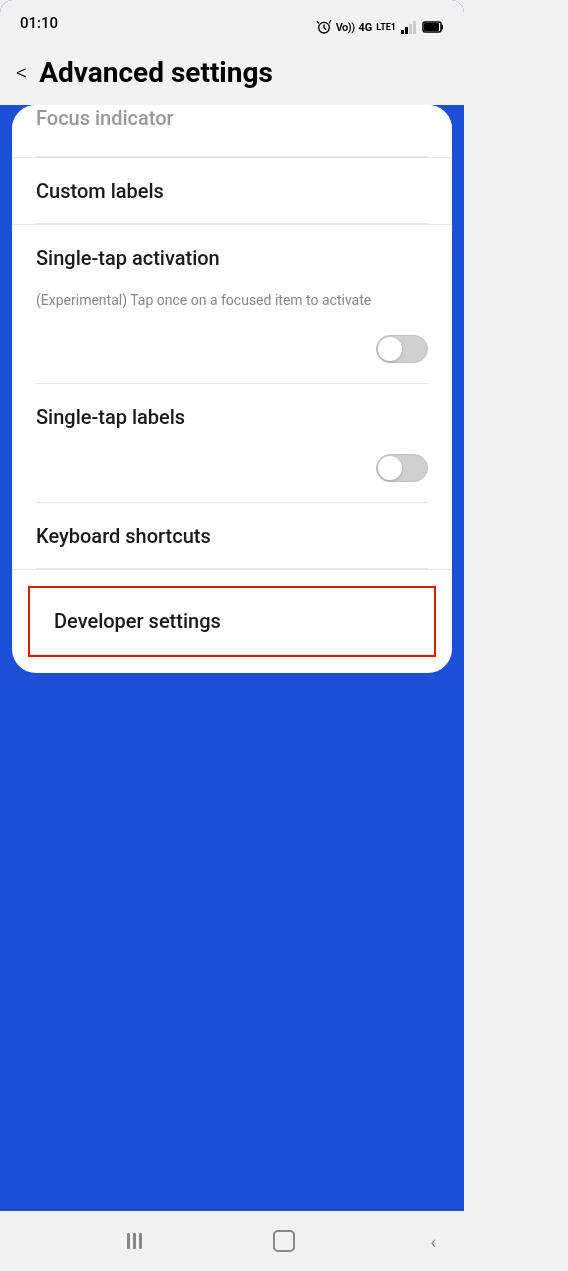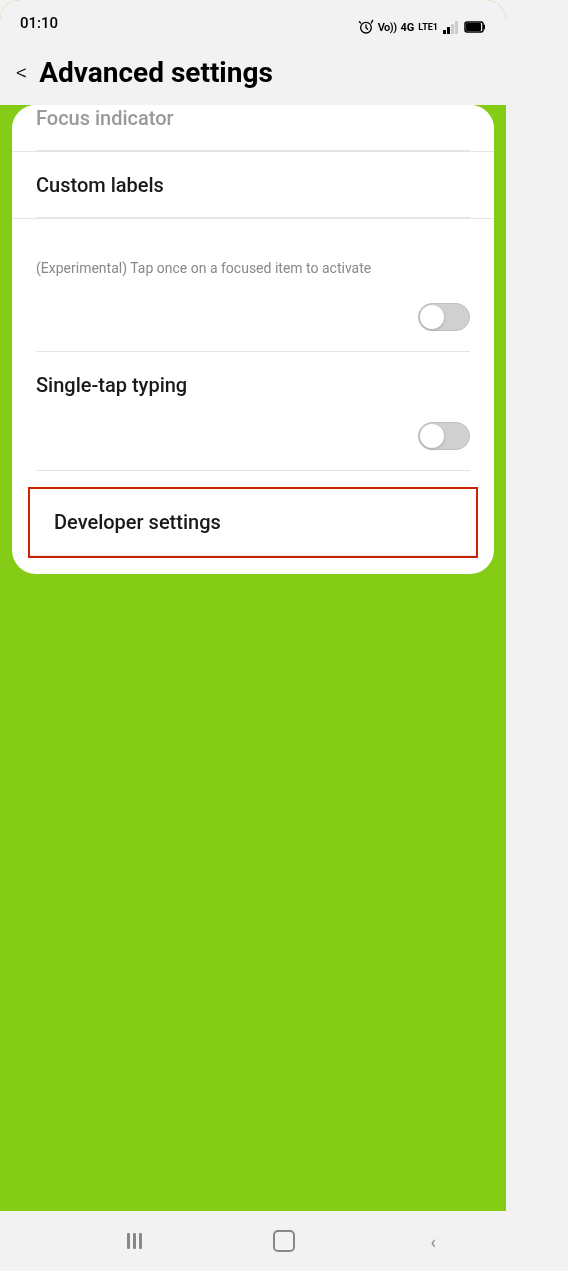--- a/index.html
+++ b/index.html
@@ -11,24 +11,24 @@
     body {
       width: 568px;
       min-height: 1271px;
       background: #f2f2f2;
       font-family: 'Samsung Sans', 'Roboto', sans-serif;
       position: relative;
       overflow: hidden;
     }
 
     .phone-container {
-      width: 506px;
+      width: 464px;
       min-height: 1271px;
-      background: #84cc16;
-      border-radius: 20px;
+      background: #1d4ed8;
+      border-radius: 13px;
       overflow: hidden;
       position: relative;
     }
 
     
     .status-bar {
       display: flex;
       justify-content: space-between;
       align-items: center;
       padding: 8px 20px 6px 20px;
@@ -251,50 +251,54 @@
     </div>
   </div>
 
   <div class="header">
     <span class="back-arrow">&lt;</span>
     <span class="header-title">Advanced settings</span>
   </div>
 
   <div class="main-card">
 
-    <div class="setting-item row-border-bottom" style="padding-top:6px;padding-bottom:14px;overflow:hidden;">
+    <div class="setting-item row-border-bottom" style="padding-top:6px;padding-bottom:20px;overflow:hidden;">
       <div class="setting-item-title" style="font-size:20px;color:#999;transform:translateY(-6px)">Focus indicator</div>
     </div>
 
     <div class="setting-item row-border-bottom">
       <div class="setting-item-title">Custom labels</div>
     </div>
 
     <div class="section-with-toggle">
       <div class="setting-item">
+        <div class="setting-item-title">Single-tap activation</div>
         <div class="setting-item-subtitle">(Experimental) Tap once on a focused item to activate</div>
       </div>
       <div class="section-with-toggle">
         <div class="toggle-row" style="padding:4px 24px 20px 24px;display:flex;justify-content:flex-end;">
           <div class="toggle"></div>
         </div>
       </div>
       <div class="divider-bottom" style="height:1px;background:#e5e5e5;margin:0 24px;"></div>
     </div>
 
     <div class="section-with-toggle">
       <div class="setting-item">
-        <div class="setting-item-title">Single-tap typing</div>
+        <div class="setting-item-title">Single-tap labels</div>
       </div>
       <div style="padding:4px 24px 20px 24px;display:flex;justify-content:flex-end;">
         <div class="toggle"></div>
       </div>
       <div style="height:1px;background:#e5e5e5;margin:0 24px;"></div>
     </div>
 
+    <div class="setting-item row-border-bottom">
+      <div class="setting-item-title">Keyboard shortcuts</div>
+    </div>
 
     <div style="border:2.5px solid #cc2200;margin:16px;">
       <div class="setting-item" style="border-bottom:1px solid #e5e5e5;">
         <div class="setting-item-title">Developer settings</div>
       </div>
     </div>
 
 
 
   </div>

